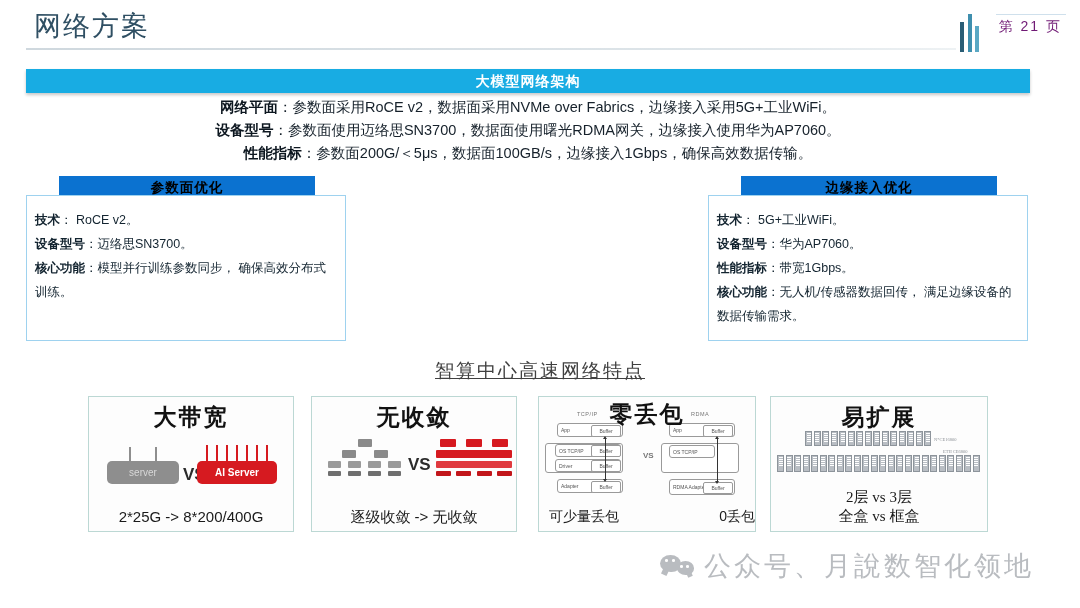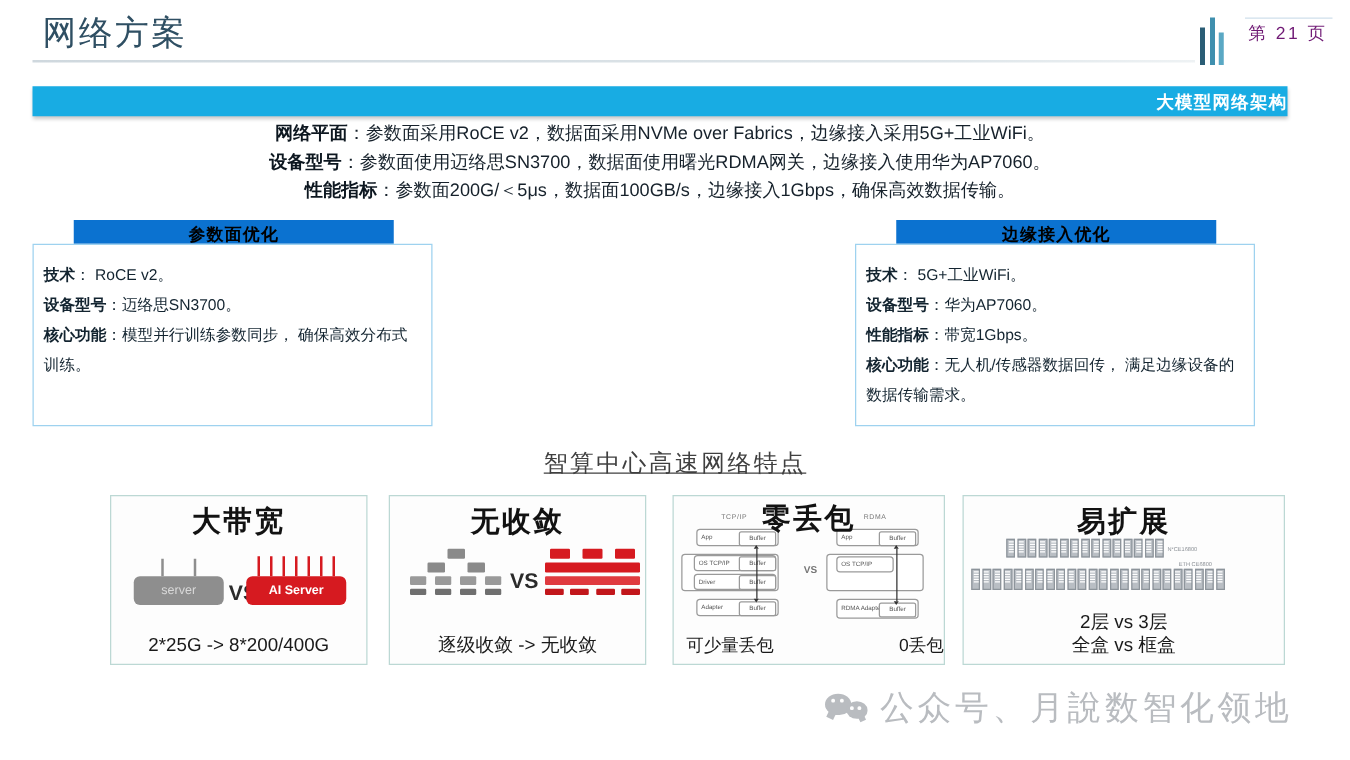--- a/index.html
+++ b/index.html
@@ -30,36 +30,36 @@
   }
   .page-no-rule{position:absolute;right:14px;top:14px;width:70px;height:1px;background:#cfe0ec;}
 
   
   .banner{
     position:absolute;left:26px;top:69px;width:1004px;height:24px;
     background:#18ACE3;
     box-shadow:0 2px 3px rgba(0,0,0,.22);
   }
   .banner span{
-    display:block;text-align:right;line-height:24px;
+    display:block;text-align:center;line-height:24px;
     color:#ffffff;font-size:14px;font-weight:bold;letter-spacing:1px;
   }
 
   
   .summary{position:absolute;left:26px;top:96px;width:1004px;}
   .sline{
     text-align:center;font-size:14.5px;color:#16212b;line-height:23px;
     white-space:nowrap;
   }
   .sline b{font-weight:bold;color:#0d1720;}
 
   
   .cols{position:absolute;left:26px;top:176px;width:1004px;height:168px;}
   .col{position:absolute;top:0;width:322px;height:168px;}
-  .col.c1{left:0;} .col.c2{left:341px;} .col.c3{left:658px;}
+  .col.c1{left:0;} .col.c2{left:341px;} .col.c3{left:682px;}
   .col-head{
     position:absolute;left:33px;top:0;width:256px;height:23px;
     background:#0B72D0;
   }
   .col-head span{
     display:block;text-align:center;line-height:23px;color:#000000;
     font-size:13.5px;font-weight:bold;letter-spacing:1px;
   }
   .col-body{
     position:absolute;left:0;top:19px;width:320px;height:146px;
@@ -80,21 +80,21 @@
 
   
   .cards{position:absolute;left:0;top:396px;width:1080px;height:140px;}
   .card{
     position:absolute;top:0;height:136px;background:#fdfdfd;
     border:1px solid #bcd8d4;box-sizing:border-box;
   }
   .card.k1{left:88px;width:206px;}
   .card.k2{left:311px;width:206px;}
   .card.k3{left:538px;width:218px;}
-  .card.k4{left:770px;width:258px;}
+  .card.k4{left:770px;width:218px;font-family:Liberation Serif, serif;}
   .card-title{
     position:absolute;left:0;top:5px;width:100%;text-align:center;
     font-size:23px;font-weight:bold;color:#121212;letter-spacing:2px;
   }
   .card-foot{
     position:absolute;left:0;bottom:5px;width:100%;text-align:center;
     font-size:15px;color:#1a1a1a;line-height:19px;
   }
   .card-foot.small{font-size:14px;}
   .art{position:absolute;left:0;top:38px;width:100%;height:68px;}

